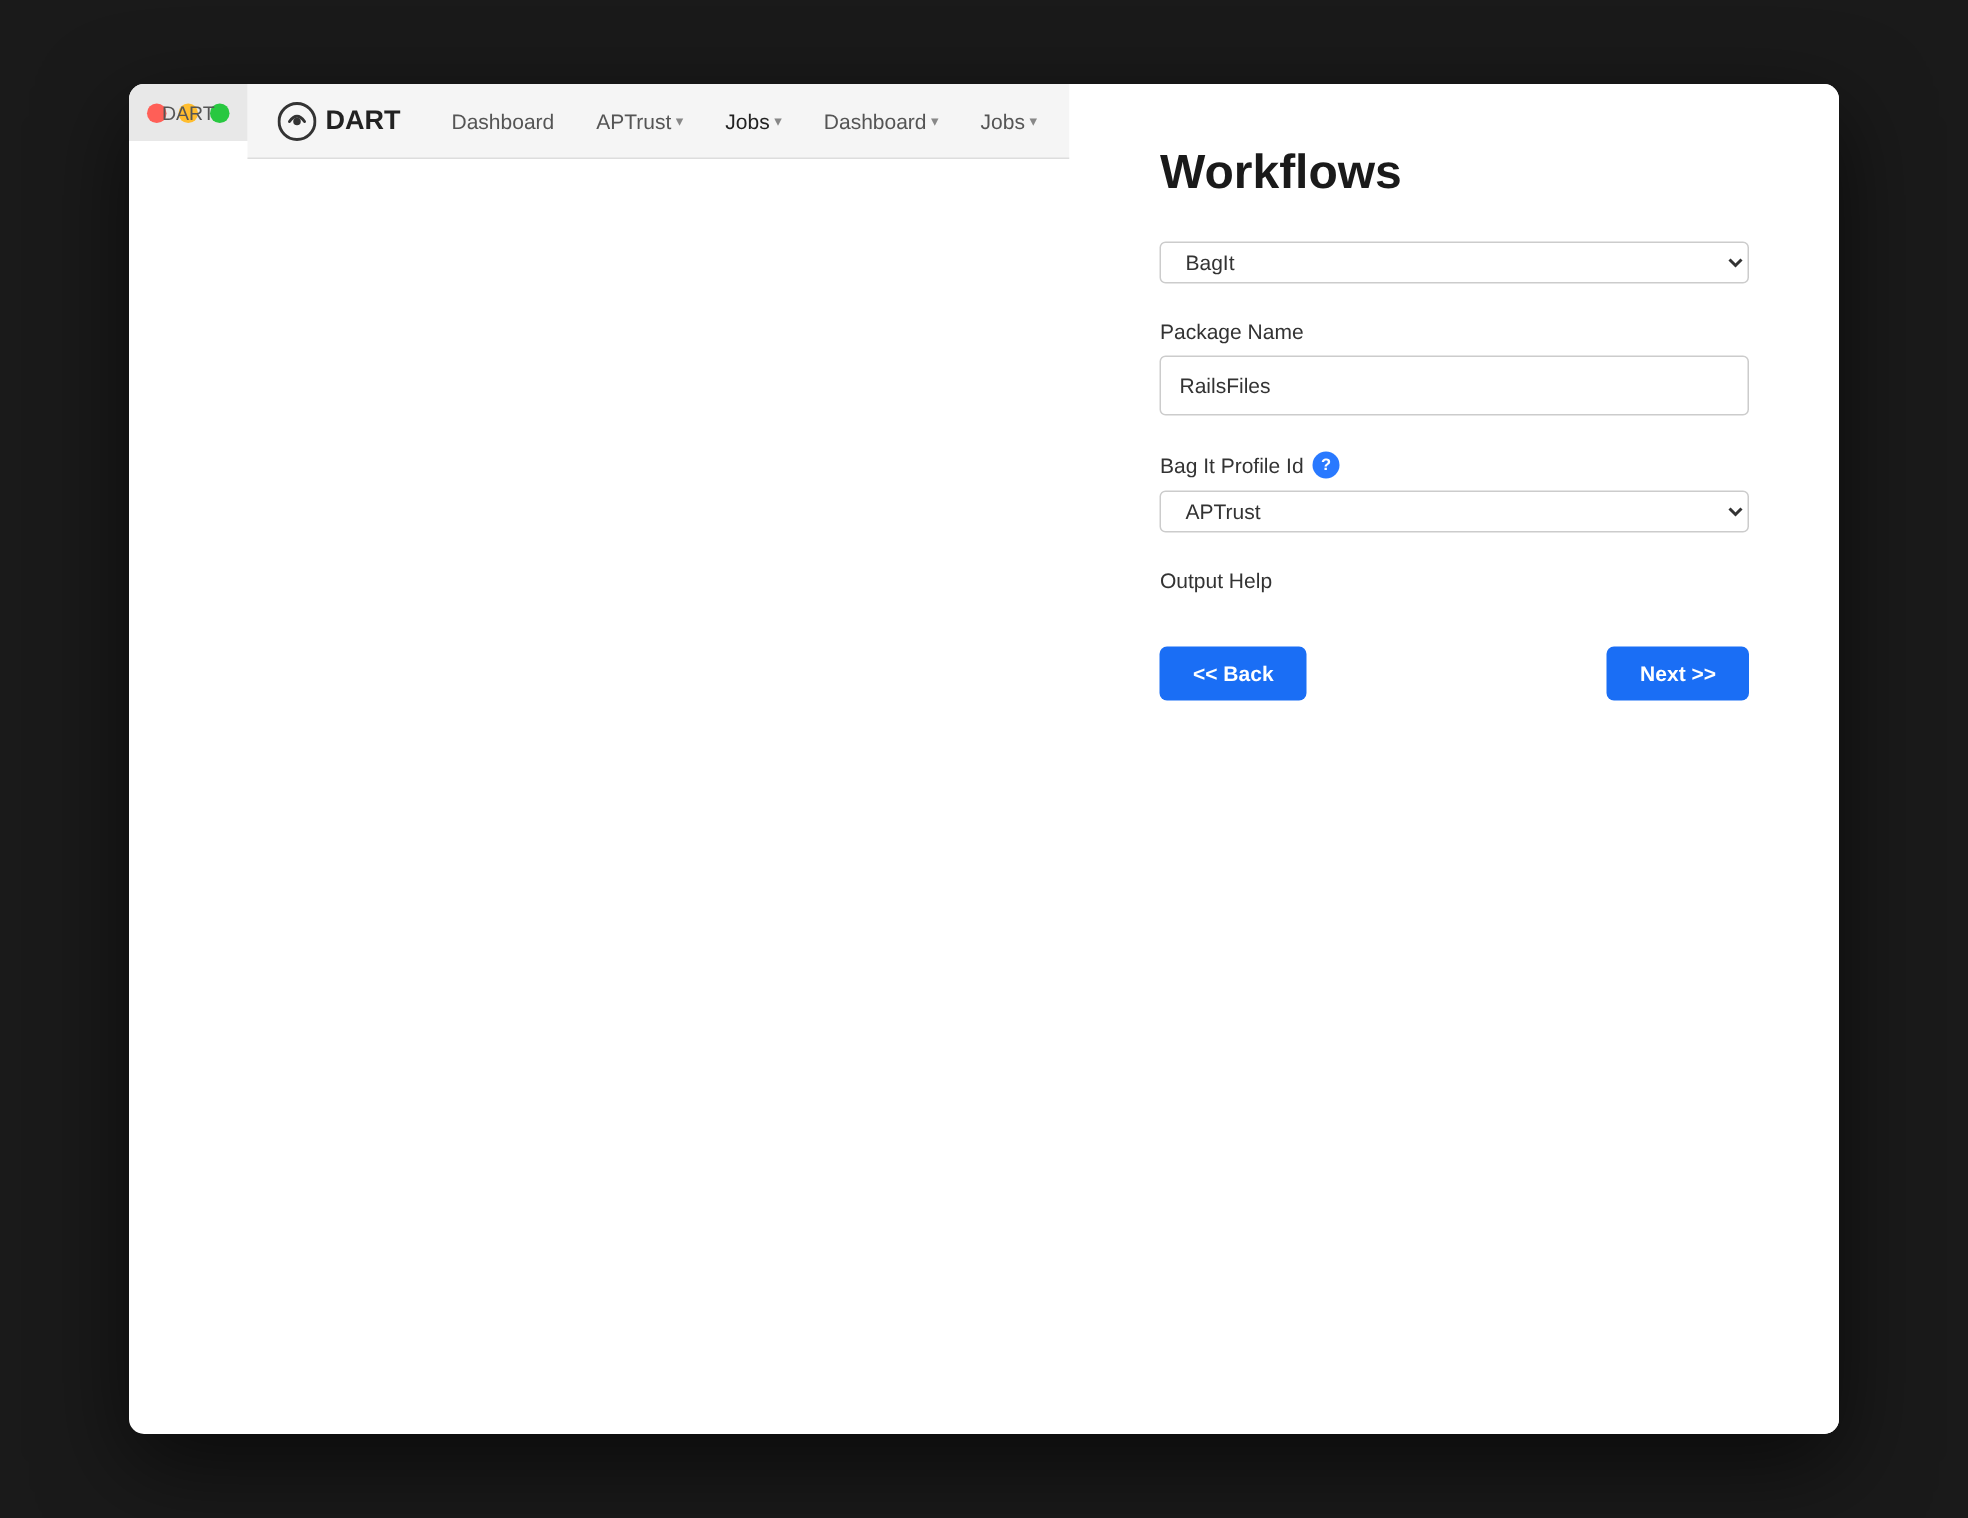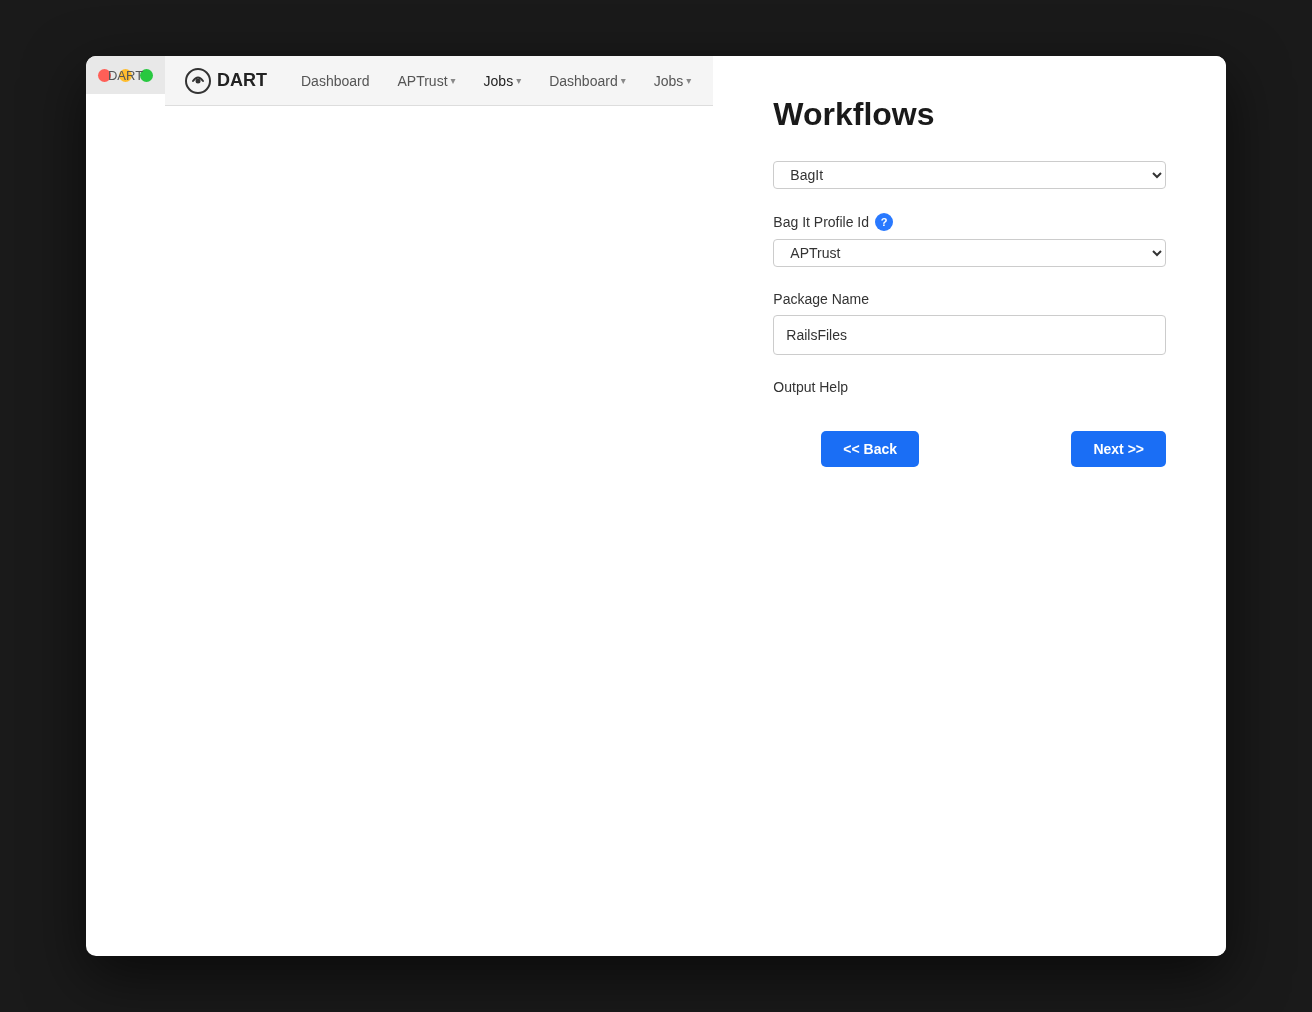--- a/index.html
+++ b/index.html
@@ -183,21 +183,20 @@
 
     .btn {
       padding: 10px 22px;
       border: none;
       border-radius: 5px;
       font-size: 14px;
       font-weight: 600;
       cursor: pointer;
       color: #fff;
       background: #1a6ef5;
-      margin-left: 48px;
     }
   </style>
 </head>
 <body>
 
 <div class="window">
 
   <div class="title-bar">
     <div class="window-controls">
       <button class="window-btn close"></button>
@@ -241,43 +240,43 @@
   <main class="content">
     <h1 class="page-title">Workflows</h1>
 
     <div class="form-group">
       <select class="form-select">
         <option>BagIt</option>
         <option>Tar</option>
         <option>Zip</option>
         <option>None</option>
       </select>
+    </div>
+
+    <div class="form-group">
+      <div class="form-label">
+        <span>Package Name</span>
+      </div>
+      <input class="form-input" type="text" value="RailsFiles" style="">
     </div>
 
     <div class="form-group">
       <div class="form-label">
         <span>Bag It Profile Id</span>
         <span class="help-icon">?</span>
       </div>
       <select class="form-select">
         <option>APTrust</option>
         <option>DPN</option>
         <option>None</option>
       </select>
     </div>
 
     <div class="form-group">
       <div class="form-label">
-        <span>Package Name</span>
-      </div>
-      <input class="form-input" type="text" value="RailsFiles" style="">
-    </div>
-
-    <div class="form-group">
-      <div class="form-label">
         <span>Output Help</span>
       </div>
     </div>
 
     <div class="button-row">
       <button class="btn">&lt;&lt; Back</button>
       <button class="btn">Next &gt;&gt;</button>
     </div>
   </main>
 </div>

